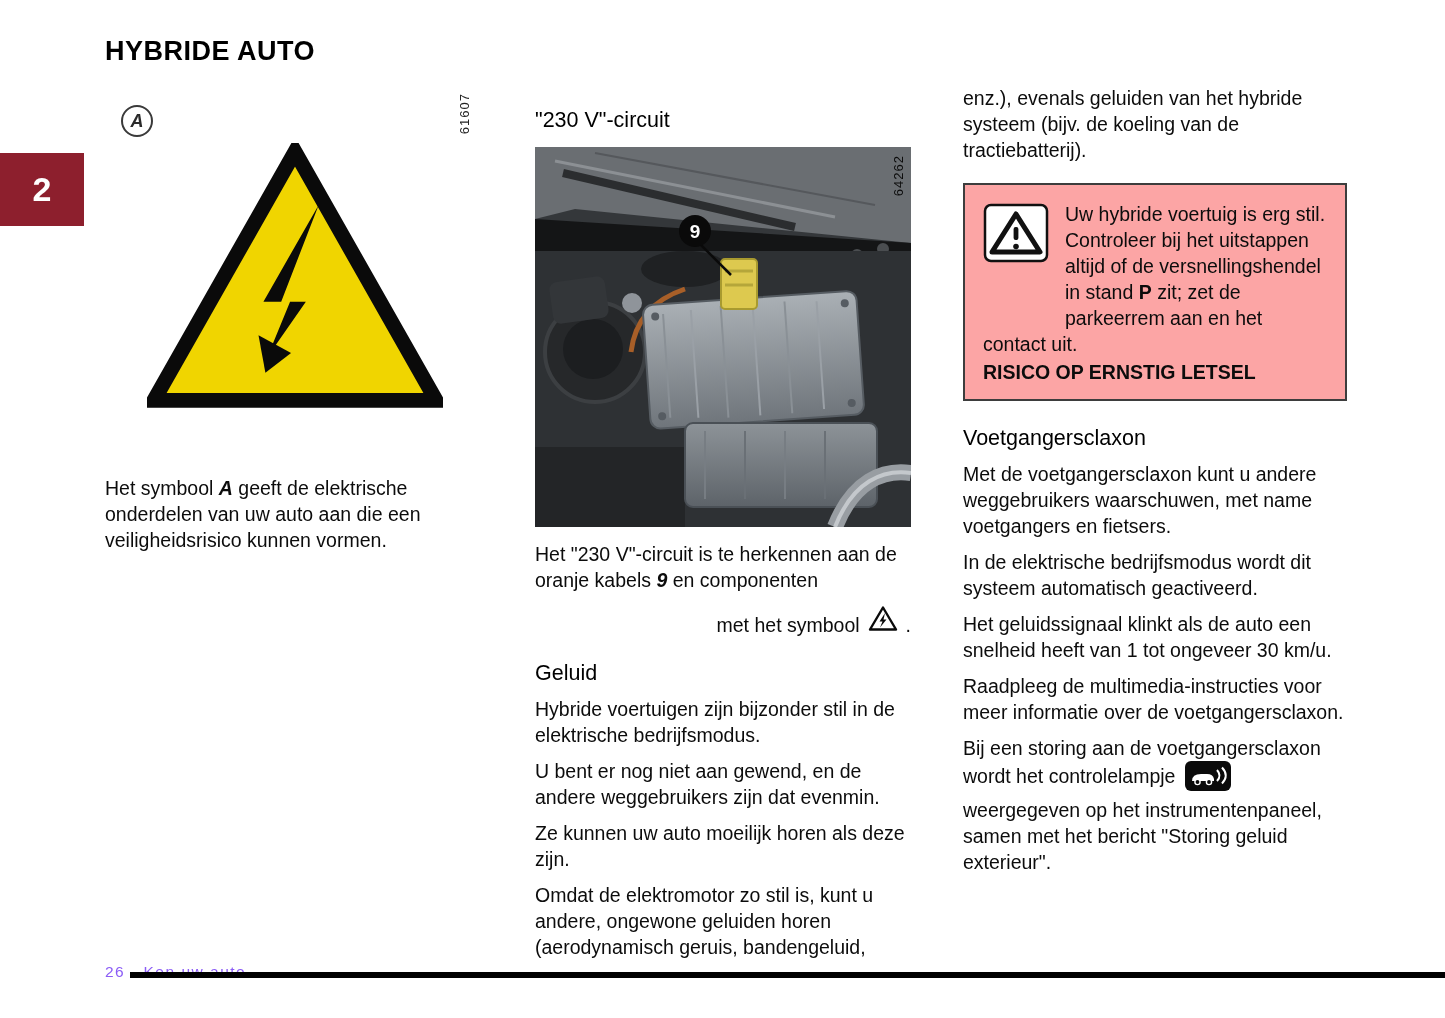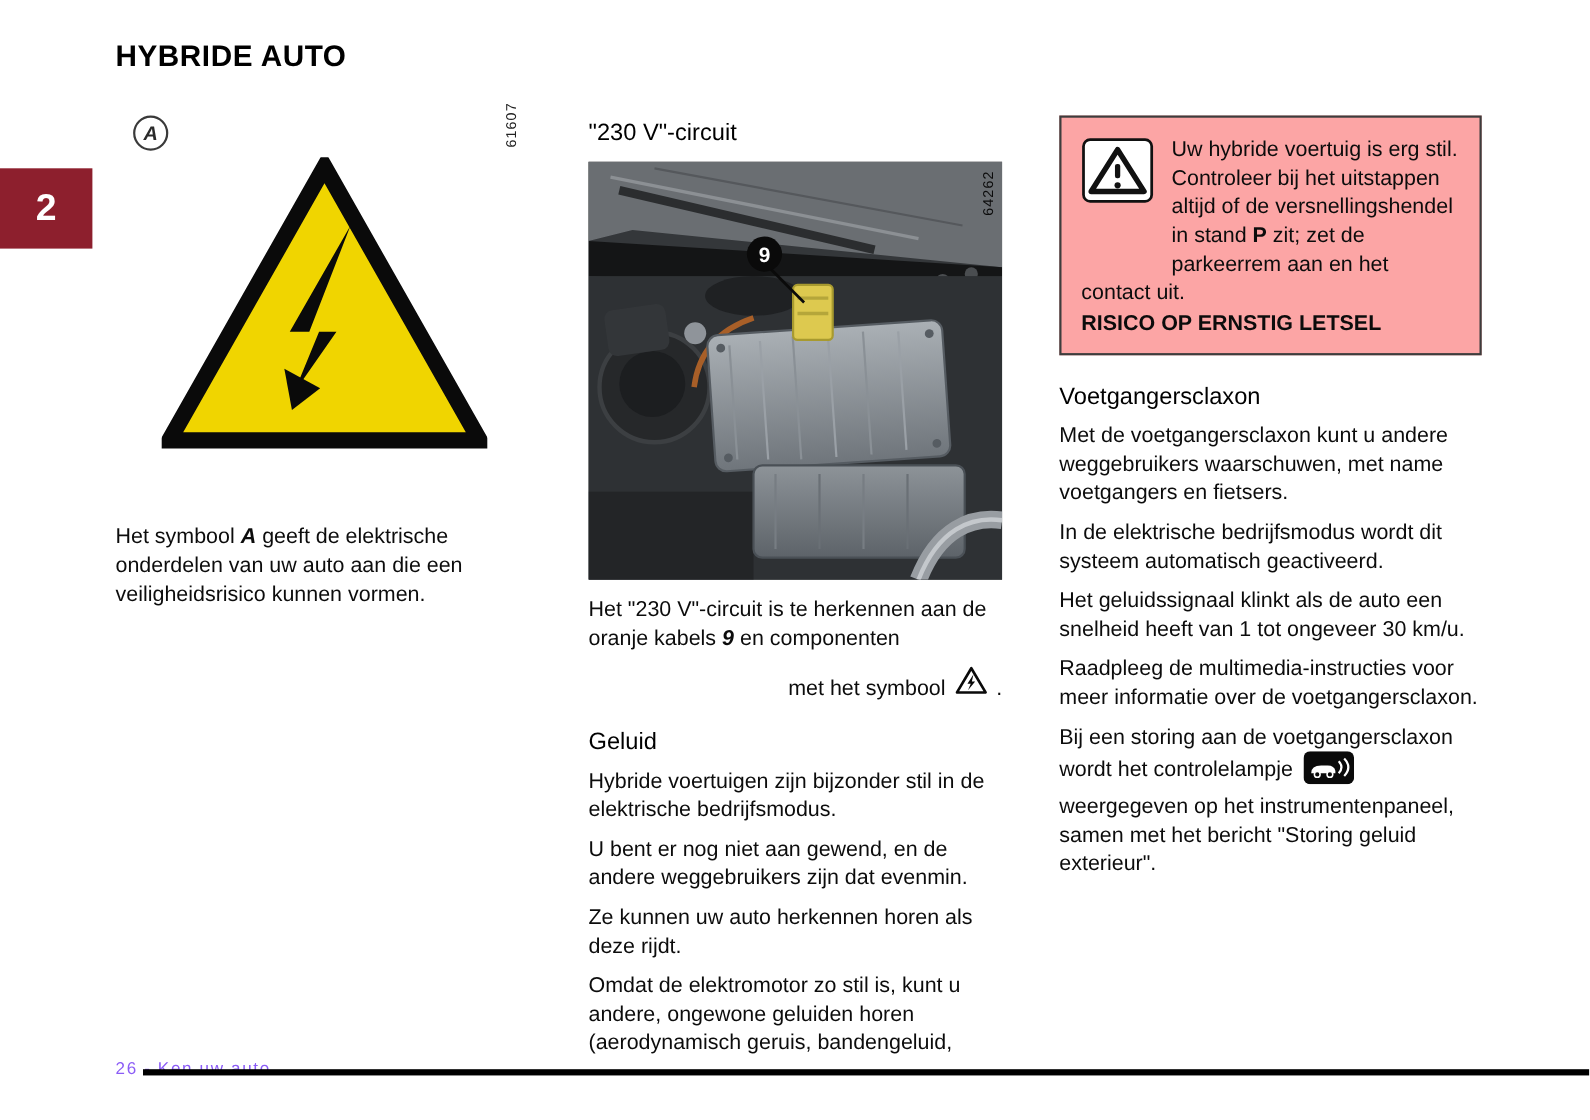--- a/index.html
+++ b/index.html
@@ -167,25 +167,26 @@
           <path d="M15 2.5 L28 24.5 L2 24.5 Z" fill="none" stroke="#0a0a0a" stroke-width="2.4" stroke-linejoin="round"></path>
           <path d="M17 8 L11.5 16.5 L14.5 16.5 L12 22.5 L18.5 14.5 L15.5 14.5 Z" fill="#0a0a0a"></path>
         </svg>
       </span>
       <span>.</span>
     </p>
 
     <div class="h2">Geluid</div>
     <p class="body para">Hybride voertuigen zijn bijzonder stil in de elektrische bedrijfsmodus.</p>
     <p class="body para">U bent er nog niet aan gewend, en de andere weggebruikers zijn dat evenmin.</p>
-    <p class="body para">Ze kunnen uw auto herkennen horen als deze rijdt.</p>
+    <p class="body para">Ze kunnen uw auto moeilijk horen als deze zijn.</p>
     <p class="body para">Omdat de elektromotor zo stil is, kunt u andere, ongewone geluiden horen (aerodynamisch geruis, bandengeluid,</p>
   </section>
 
   <section class="col col3">
+    <p class="body">enz.), evenals geluiden van het hybride systeem (bijv. de koeling van de tractiebatterij).</p>
 
     <div class="warnbox">
       <span class="warn-icon">
         <svg viewBox="0 0 66 60" width="66" height="60" aria-hidden="true">
           <rect x="2" y="2" width="62" height="56" rx="6" fill="#ffffff" stroke="#111" stroke-width="2.5"></rect>
           <path d="M33 11 L57 49 L9 49 Z" fill="none" stroke="#111" stroke-width="5" stroke-linejoin="round"></path>
           <rect x="30.6" y="24" width="4.8" height="13" rx="2" fill="#111"></rect>
           <circle cx="33" cy="43.5" r="2.8" fill="#111"></circle>
         </svg>
       </span>

